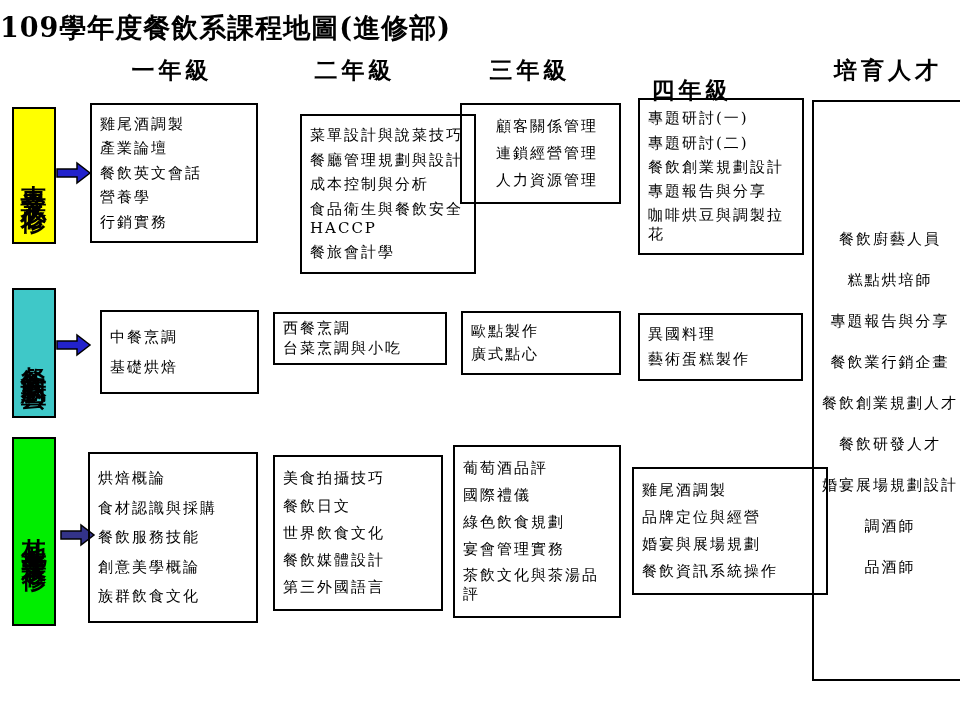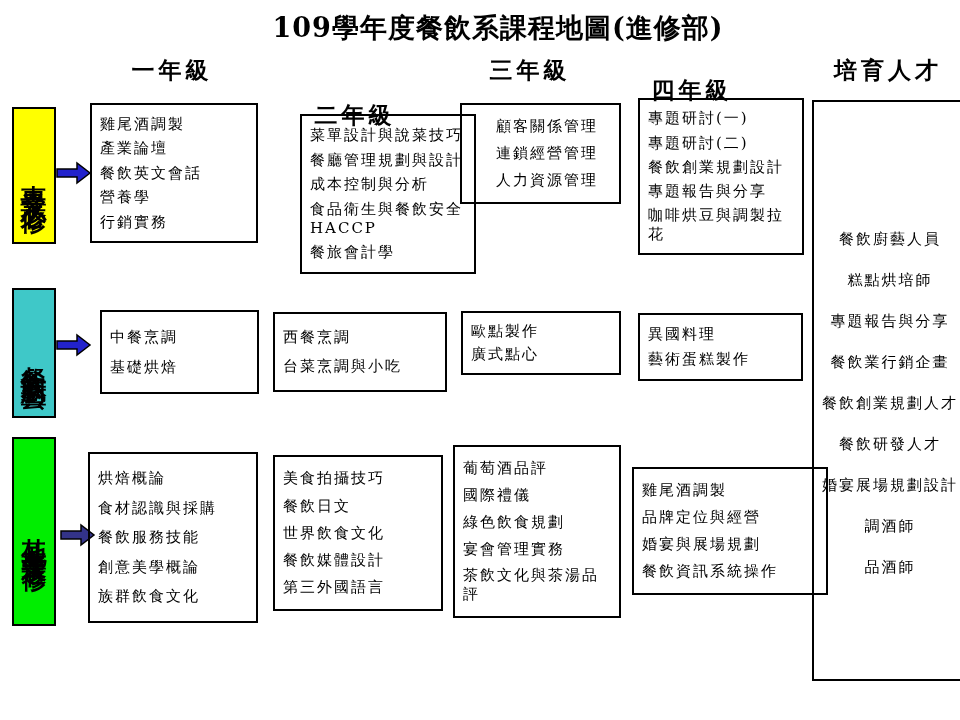--- a/index.html
+++ b/index.html
@@ -1,28 +1,28 @@
 <!DOCTYPE html>
 <html><head>
 <meta charset="utf-8">
 <style>
   html,body { margin:0; padding:0; }
   body {
     width:960px; height:720px; background:#ffffff; position:relative; overflow:hidden;
     font-family:"DejaVu Serif","Liberation Serif",serif; color:#000;
   }
   .title {
-    position:absolute; top:10px; left:0; width:924px; text-align:center;
-    font-size:27px; font-weight:bold; letter-spacing:1px; white-space:nowrap;padding-left:36px;
+    position:absolute; top:10px; left:0; width:924px; 
+    font-size:27px; font-weight:bold; letter-spacing:1px; white-space:nowrap;
   }
   .col-header {
     position:absolute; top:55px; transform:translateX(-50%);
     font-size:23px; font-weight:bold; letter-spacing:4px; white-space:nowrap;
   }
-  .ch1{left:172px;} .ch2{left:355px;margin-top:45px;} .ch3{left:530px;} .ch4{left:692px;margin-top:20px;} .ch5{left:888px;}
+  .ch1{left:172px;} .ch2{left:355px;} .ch3{left:530px;} .ch4{left:692px;margin-top:20px;} .ch5{left:888px;}
 
   .cat-label {
     position:absolute; left:12px; width:44px; border:2px solid #000; box-sizing:border-box;
     display:flex; align-items:center; justify-content:center;
   }
   .cat-label .vtext {
     writing-mode:vertical-rl; text-orientation:upright;
     font-weight:bold; line-height:1;
   }
   .lab1 { top:107px; height:137px; background:#ffff00; }
@@ -43,21 +43,21 @@
     padding:4px 8px; font-size:15px; letter-spacing:2px;
   }
   .box .item { line-height:1.25; }
 
   .r1b1{ left:90px;  top:103px; width:168px; height:140px; }
   .r1b2{ left:268px; top:114px; width:176px; height:160px;margin-left:32px; }
   .r1b3{ left:460px; top:103px; width:161px; height:101px;padding-left:34px; }
   .r1b4{ left:638px; top:98px;  width:166px; height:157px; }
 
   .r2b1{ left:100px; top:310px; width:159px; height:84px; }
-  .r2b2{ left:273px; top:312px; width:174px; height:80px; }
+  .r2b2{ left:273px; top:312px; width:174px; height:53px; }
   .r2b3{ left:461px; top:311px; width:160px; height:64px; }
   .r2b4{ left:638px; top:313px; width:165px; height:68px; }
 
   .r3b1{ left:88px;  top:452px; width:170px; height:171px; }
   .r3b2{ left:273px; top:455px; width:170px; height:156px;padding-left:8px; }
   .r3b3{ left:453px; top:445px; width:168px; height:173px; }
   .r3b4{ left:632px; top:467px; width:196px; height:128px; }
 
   .talent {
     position:absolute; left:812px; top:100px; width:156px; height:581px;

